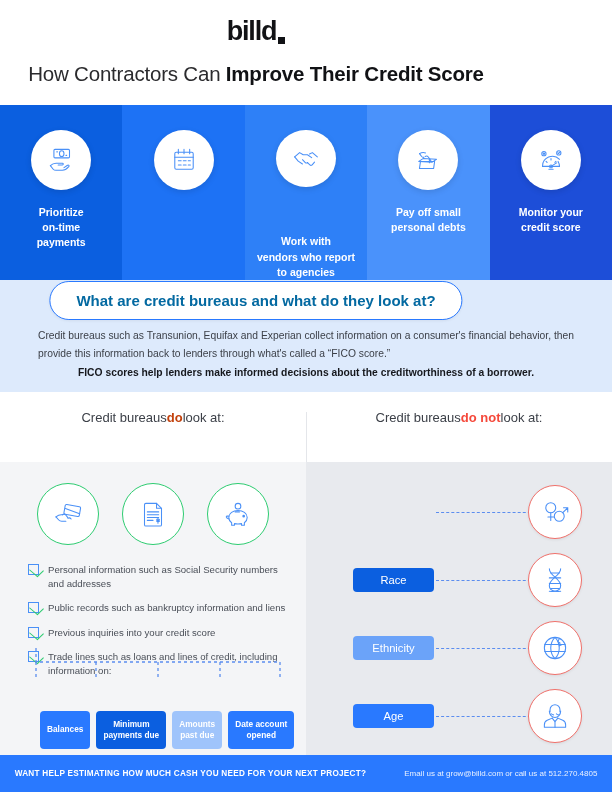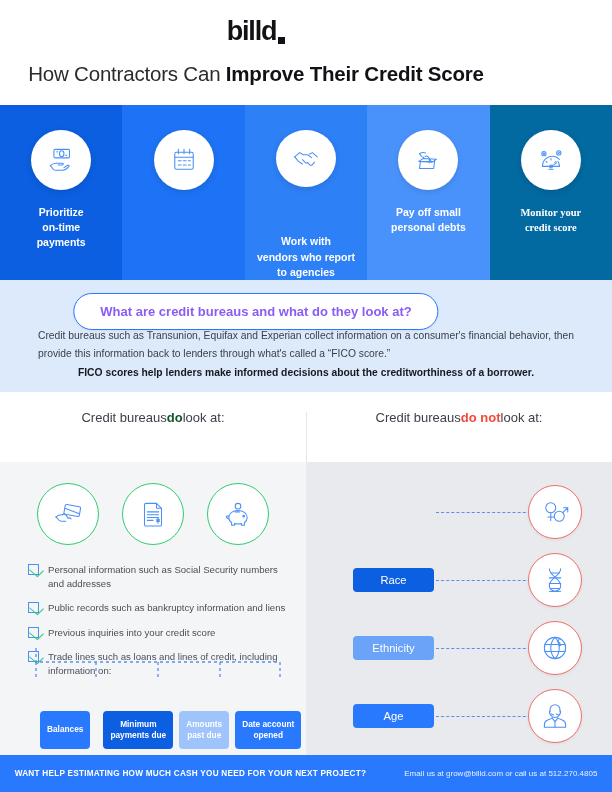--- a/index.html
+++ b/index.html
@@ -23,38 +23,38 @@
   
   .steps { position:absolute; top:105px; left:0; width:612px; height:175px; display:flex; }
   .step { flex:1; display:flex; flex-direction:column; align-items:center; padding-top:25px; }
   .step-circle { width:60px; height:60px; border-radius:50%; background:#fff;
                  display:flex; align-items:center; justify-content:center;
                  box-shadow:0 2px 6px rgba(0,0,0,.12); }
   .step-label { margin-top:15px; color:#fff; font-size:10.5px; font-weight:700;
                 text-align:center; line-height:1.45; }
 
   
-  .pill { position:absolute; left:50%; transform:translateX(-50%); top:293px;
+  .pill { position:absolute; left:50%; transform:translateX(-50%); top:281px;
           background:#fff; border:1.3px solid #2979ff; border-radius:22px;
-          padding:10px 26px; font-size:13px; font-weight:700; color:#8b5cf6;
+          padding:10px 26px; font-size:15px; font-weight:700; color:#0369a1;
           white-space:nowrap; box-shadow:0 1px 3px rgba(0,0,0,.06); z-index:5; }
 
   
   .para-block { position:absolute; top:280px; left:0; width:612px; height:132px;
                 background:#ddeafc; padding:47px 38px 0 38px; }
   .para { font-size:10.3px; line-height:1.72; color:#3c4048; text-align:justify; }
   .para-bold { font-size:10.3px; line-height:1.72; color:#16181d; font-weight:700;
                text-align:center; margin-top:2px; }
 
   
   .col-heads { position:absolute; top:392px; left:0; width:612px; height:50px;
                display:flex; background:#fff; }
   .col-head { flex:1; display:flex; align-items:center; justify-content:center;
               font-size:13px; color:#3c4048; }
-  .do-green { color:#14532d; font-weight:700; }
+  .do-green { color:#c2410c; font-weight:700; }
   .do-red { color:#f5483a; font-weight:700; }
   .head-divider { position:absolute; top:412px; left:306px; width:1px; height:50px;
                   background:#e4e6ea; }
 
   
   .cols { position:absolute; top:462px; left:0; width:612px; height:293px; display:flex; }
   .col-left { width:306px; background:#f4f5f7; position:relative; }
   .col-right { width:306px; background:#e8eaee; position:relative; }
 
   .circle-row { display:flex; justify-content:center; gap:23px; padding-top:21px; }
@@ -166,21 +166,21 @@
               <path d="M12 15l3 4c.8 1 2 1.4 3.2 1.2"></path>
               <path d="M20 19c1.5-1 3.4-.6 4.4.8l3.6 5"></path>
               <rect x="17" y="26" width="20" height="10" transform="skewX(-8)"></rect>
               <path d="M18 26l6-4 19 1-6 4z" transform="translate(-7,0)"></path>
               <path d="M26 23v5"></path>
             </svg>
           </span>
         </div>
         <div class="step-label">Pay off small<br>personal debts</div>
       </div>
-      <div class="step" style="background: #0369a1; font-family: Liberation Serif, serif;">
+      <div class="step" style="background: #1d4ed8;">
         <div class="step-circle">
           <span>
             <svg width="34" height="34" viewBox="0 0 48 48" fill="none" stroke="#4a90f7" stroke-width="1.5" stroke-linecap="round" stroke-linejoin="round">
               <path d="M12 33a14 14 0 0 1 24-10"></path>
               <path d="M12 33h24"></path>
               <path d="M36 33a14 14 0 0 0-2-7"></path>
               <path d="M24 33l8-5"></path>
               <circle cx="24" cy="33" r="2"></circle>
               <path d="M17 26l1.5 1.5M24 22v2M31 26l-1.5 1.5"></path>
               <circle cx="14" cy="15" r="3"></circle>
@@ -279,21 +279,21 @@
         <path d="M62 14 V30" stroke="#5b8def" stroke-width="1.3" fill="none" stroke-dasharray="3,3"></path>
         <path d="M124 14 V30" stroke="#5b8def" stroke-width="1.3" fill="none" stroke-dasharray="3,3"></path>
         <path d="M186 14 V30" stroke="#5b8def" stroke-width="1.3" fill="none" stroke-dasharray="3,3"></path>
         <path d="M246 14 V30" stroke="#5b8def" stroke-width="1.3" fill="none" stroke-dasharray="3,3"></path>
       </svg>
 
       <div class="tags" id="tags">
           <div class="tag" style="background: rgb(41, 121, 255);">
             <span>Balances</span>
           </div>
-          <div class="tag" style="background: rgb(11, 95, 224); margin-left: 7px;">
+          <div class="tag" style="background: rgb(11, 95, 224);">
             <span>Minimum<br>payments due</span>
           </div>
           <div class="tag" style="background: rgb(159, 196, 251);">
             <span>Amounts<br>past due</span>
           </div>
           <div class="tag" style="background: rgb(41, 121, 255);">
             <span>Date account<br>opened</span>
           </div>
         </div>
     </div>

